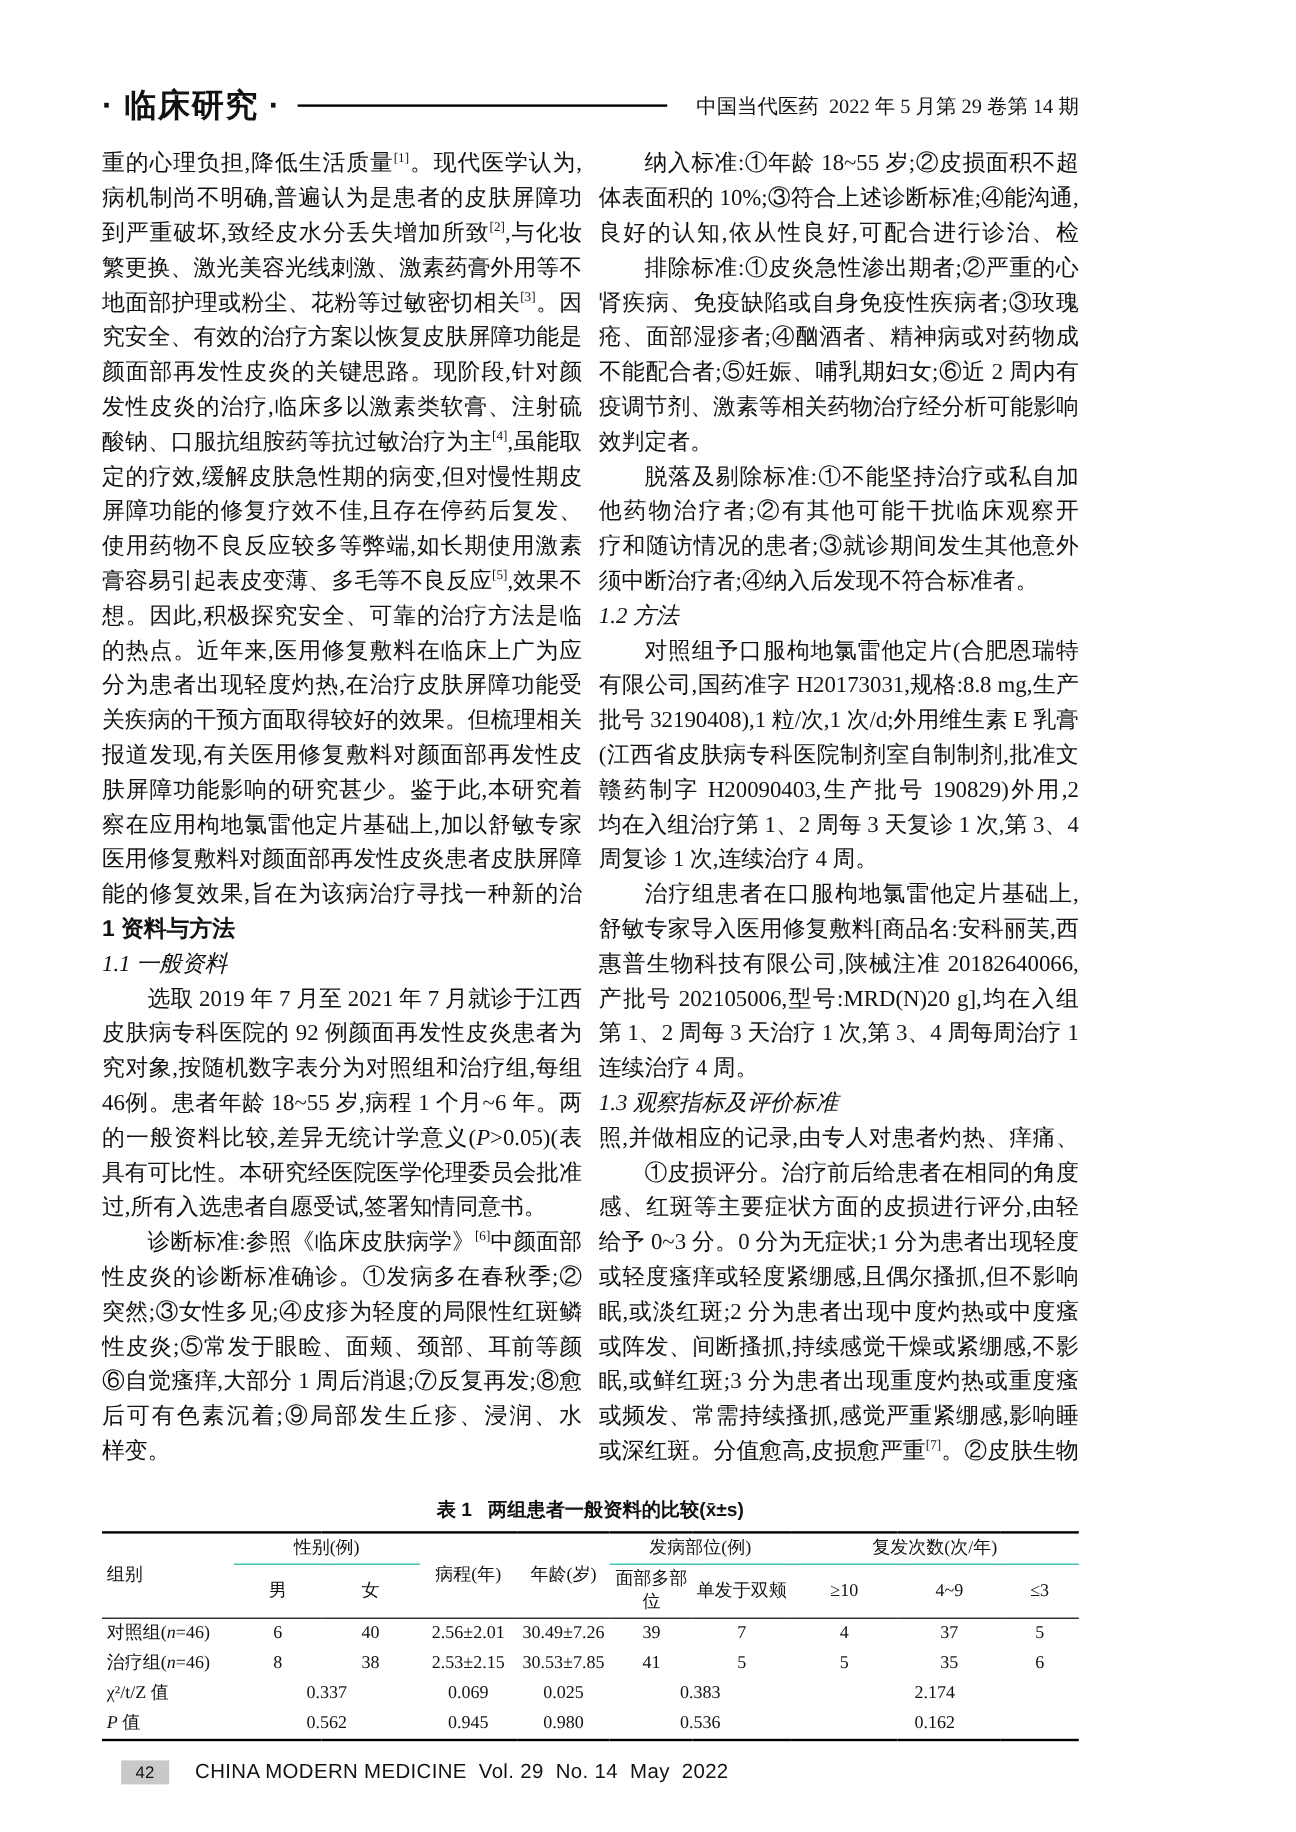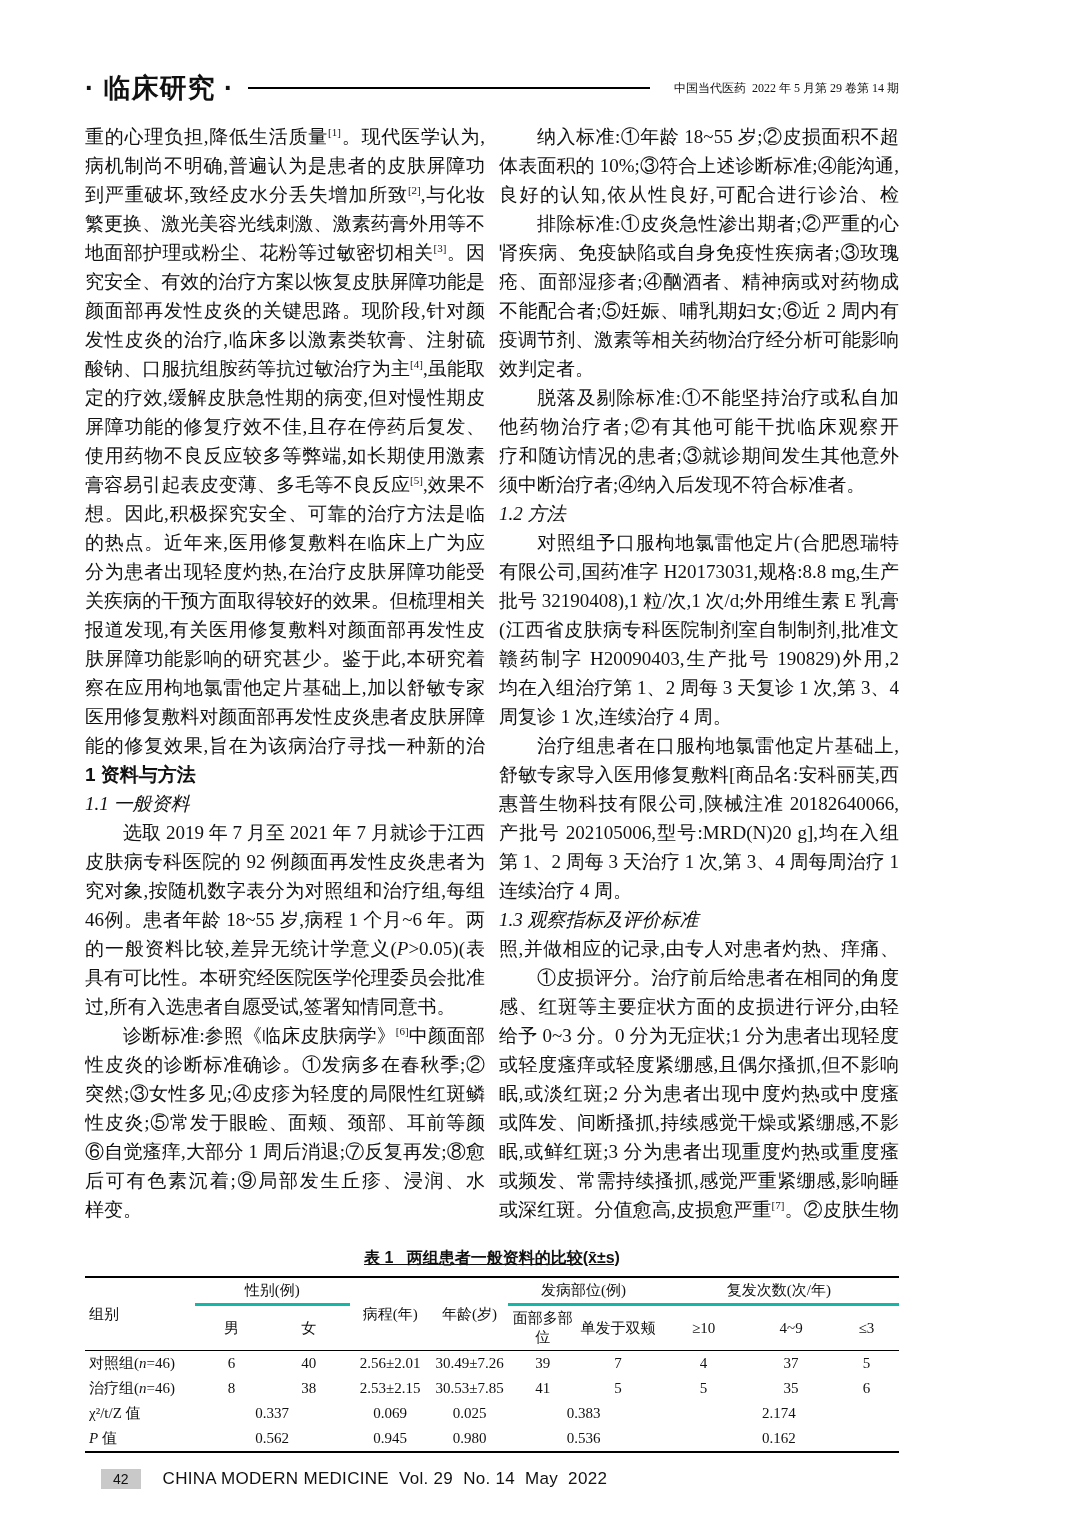--- a/index.html
+++ b/index.html
@@ -9,50 +9,50 @@
     font-family:"Liberation Serif","DejaVu Serif",serif;
     position:relative;overflow:hidden;
   }
   
   .page-header{display:flex;align-items:center;height:36px;margin-bottom:16px;}
   .section-label{
     font-family:"Liberation Sans","DejaVu Sans",sans-serif;
     font-weight:bold;font-size:27px;letter-spacing:1px;white-space:pre;
   }
   .header-rule{flex:1;border-top:2px solid #000;height:0;margin:0 24px 0 14px;}
-  .journal-info{font-size:12px;white-space:pre;text-align:right;}
+  .journal-info{font-size:17px;white-space:pre;text-align:right;}
   
   .columns{display:flex;gap:14px;}
   .col{width:448px;}
   .line{
     font-size:19px;line-height:29px;height:29px;overflow:hidden;
     text-align:justify;text-align-last:justify;
   }
   .line.end{text-align-last:left;}
   .line.indent{text-indent:2em;}
   .line.h1{
     font-family:"Liberation Sans","DejaVu Sans",sans-serif;
     font-weight:bold;text-align-last:left;
   }
   .line.h2{font-style:italic;text-align-last:left;}
   sup{font-size:11px;line-height:0;vertical-align:super;}
   
   .table-block{margin-top:24px;}
   .table-title{
     text-align:center;font-family:"Liberation Sans","DejaVu Sans",sans-serif;
-    font-weight:bold;font-size:16px;white-space:pre;margin-bottom:7px;text-decoration:underline;
+    font-weight:bold;font-size:16px;white-space:pre;margin-bottom:7px;
   }
   table.general{
     width:100%;border-collapse:collapse;font-size:15px;
     border-top:2.5px solid #000;border-bottom:2.5px solid #000;
   }
   table.general th,table.general td{
     font-weight:normal;text-align:center;padding:3px 2px;line-height:19px;
   }
-  th.grp{border-bottom:3px solid #14b8a6;}
+  th.grp{border-bottom:1px solid #14b8a6;}
   .hline{border-bottom:1.5px solid #000;}
   .rowlabel{text-align:left !important;padding-left:4px !important;white-space:pre;}
   
   .page-footer{
     margin-top:16px;display:flex;align-items:center;
     font-family:"Liberation Sans","DejaVu Sans",sans-serif;
   }
   .page-number{padding:2px 12px;font-size:14px;margin-left:16px;}
   .journal-name-en{margin-left:22px;font-size:17px;letter-spacing:0.3px;white-space:pre;}
 </style>

